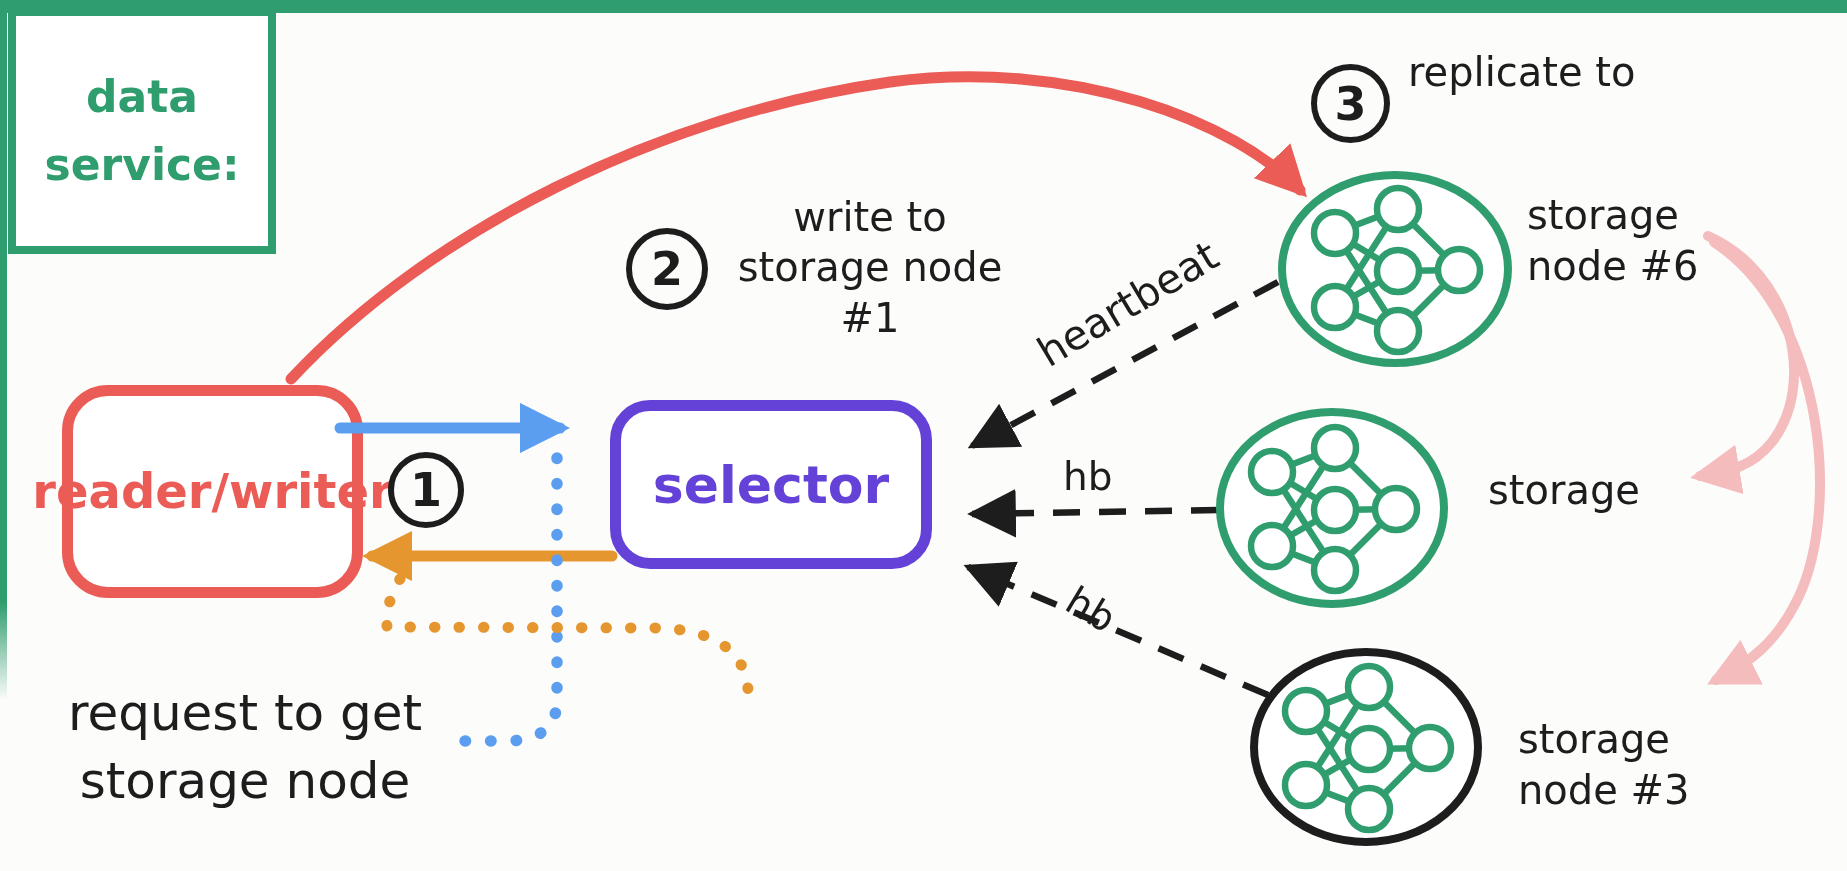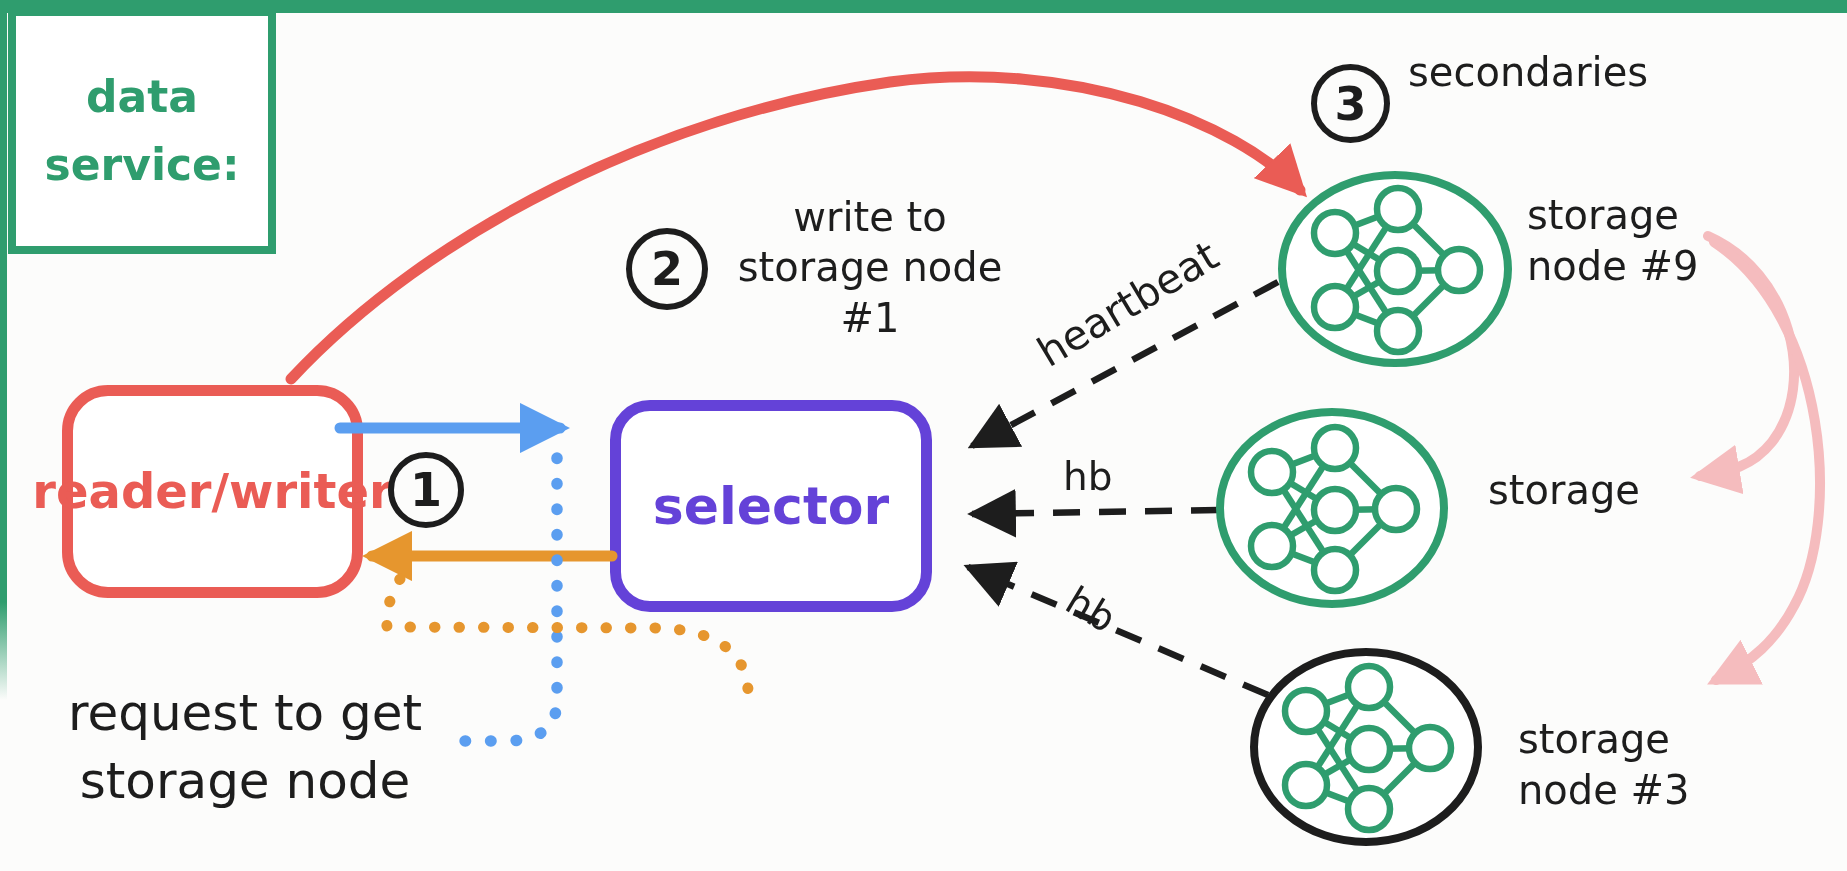--- a/index.html
+++ b/index.html
@@ -18,21 +18,21 @@
     border:8px solid var(--green,#2f9d6e);background:#fff;box-sizing:border-box;
     display:flex;flex-direction:column;align-items:center;justify-content:center;
     font-size:44px;font-weight:600;line-height:1.55;z-index:3;text-align:right;}
   .title-box .t-green{color:var(--green,#2f9d6e);}
   .title-box .t-ink{color:var(--ink,#1d1d1d);}
   
   .shape{position:absolute;box-sizing:border-box;background:#fff;z-index:1;
     display:flex;flex-direction:row;align-items:center;justify-content:center;}
   .reader{left:62px;top:385px;width:301px;height:213px;border:11px solid var(--red,#ea5c55);
     border-radius:46px;color:var(--red,#ea5c55);font-size:48px;font-weight:600;line-height:1.45;}
-  .selector{left:610px;top:400px;width:322px;height:212px;border:11px solid var(--purple,#6442d8);
+  .selector{left:610px;top:400px;width:322px;height:169px;border:11px solid var(--purple,#6442d8);
     border-radius:40px;color:var(--purple,#6442d8);font-size:52px;font-weight:600;}
   
   .overlay{position:absolute;left:0;top:0;z-index:2;pointer-events:none;}
   .ring{fill:#fff;stroke:var(--green,#2f9d6e);stroke-width:8;}
   .ring-ink{stroke:var(--ink,#1d1d1d);}
   .nn line{stroke:var(--green,#2f9d6e);stroke-width:6.5;}
   .nn circle{fill:#fff;stroke:var(--green,#2f9d6e);stroke-width:6.5;}
   
   .badge{position:absolute;z-index:3;border:6px solid var(--ink,#1d1d1d);border-radius:50%;
     background:transparent;display:flex;align-items:center;justify-content:center;
@@ -172,26 +172,26 @@
     <span>3</span>
   </div>
 
   <div class="note center" style="left:700px;top:160px;width:340px;line-height:1.26;margin-top:32px;">
     <div>write to</div>
     <div>storage node</div>
     <div>#1</div>
   </div>
 
   <div class="note" style="left:1408px;top:47px;">
-    <div>secondaries</div>
+    <div>replicate to</div>
   </div>
 
   <div class="note" style="left:1527px;top:190px;">
     <div>storage</div>
-    <div>node #9</div>
+    <div>node #6</div>
   </div>
   <div class="note" style="left:1488px;top:465px;">
     <div>storage</div>
   </div>
   <div class="note" style="left:1518px;top:714px;">
     <div>storage</div>
     <div>node #3</div>
   </div>
 
   <div class="note center" style="left:1008px;top:278px;width:240px;transform:rotate(-31deg);font-size:41px;">heartbeat</div>

